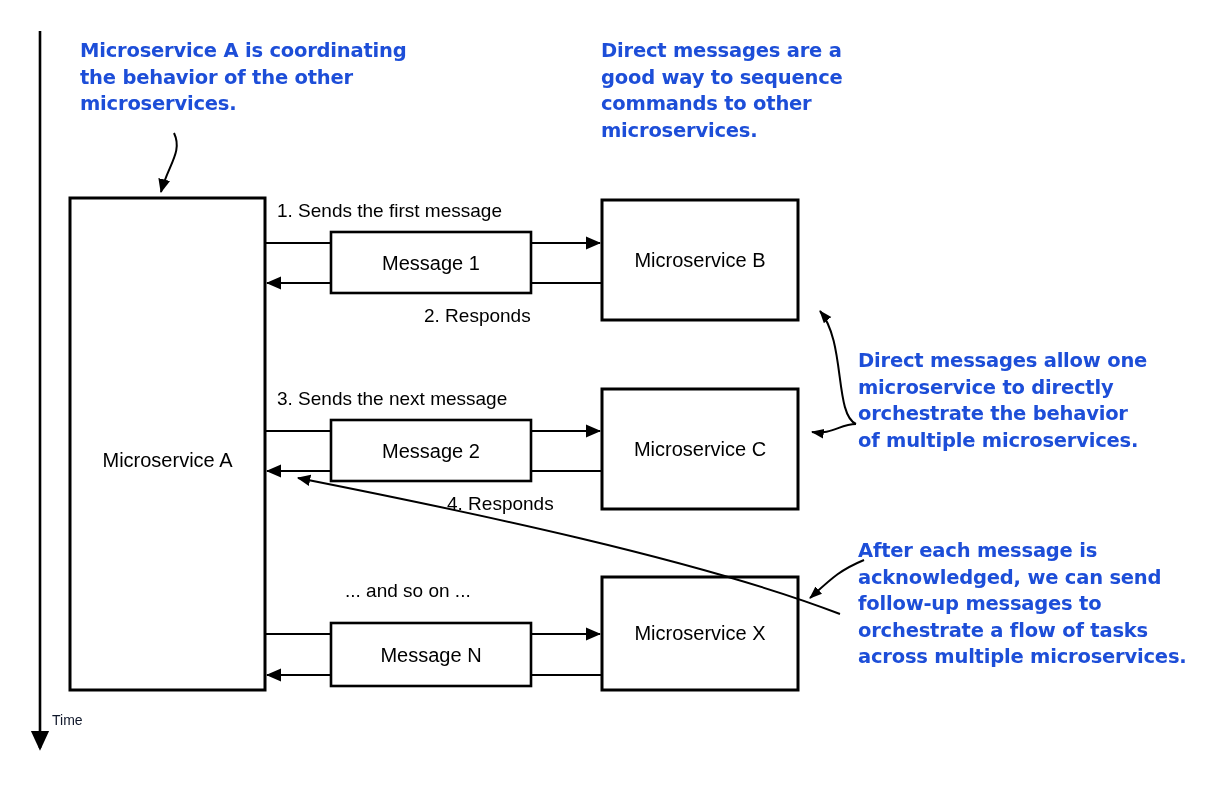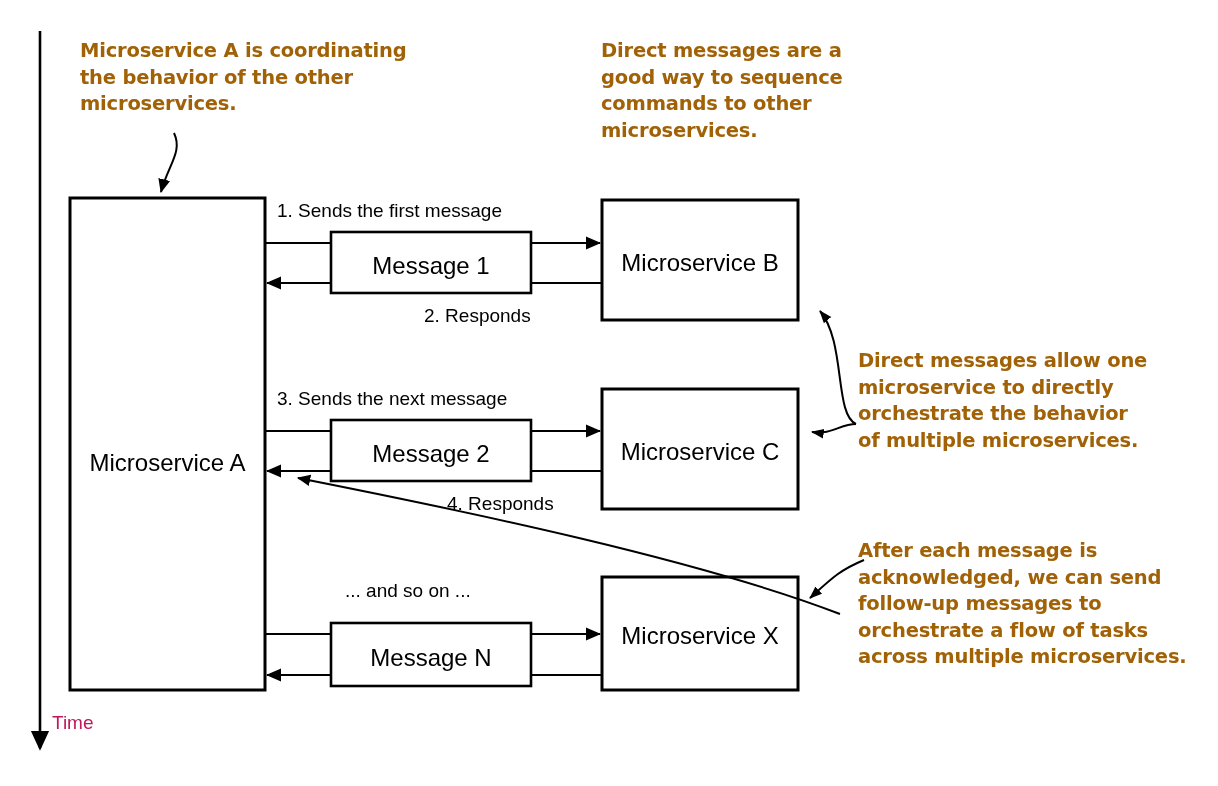--- a/index.html
+++ b/index.html
@@ -22,44 +22,44 @@
     width: 1218px;
     height: 786px;
     pointer-events: none;
   }
   .annot {
     position: absolute;
     font-family: "DejaVu Sans", sans-serif;
     font-weight: bold;
     font-size: 19.5px;
     line-height: 26.5px;
-    color: #a16207;
+    color: #1d4ed8;
     letter-spacing: -0.2px;
     white-space: pre-line;
   }
   .boxlabel {
     position: absolute;
     font-family: "Liberation Sans", sans-serif;
-    font-size: 24px;
+    font-size: 20px;
     color: #000000;
     text-align: center;
     white-space: nowrap;
   }
   .flowlabel {
     position: absolute;
     font-family: "Liberation Sans", sans-serif;
     font-size: 19px;
     color: #000000;
     white-space: nowrap;
   }
   .axislabel {
     position: absolute;
     font-family: "Liberation Sans", sans-serif;
-    font-size: 19px;
-    color: #be185d;
+    font-size: 14px;
+    color: #0f172a;
     white-space: nowrap;
   }
 </style>
 </head>
 <body>
 
 <div id="canvas">
 
   <svg class="layer" viewBox="0 0 1218 786">
     <defs>

